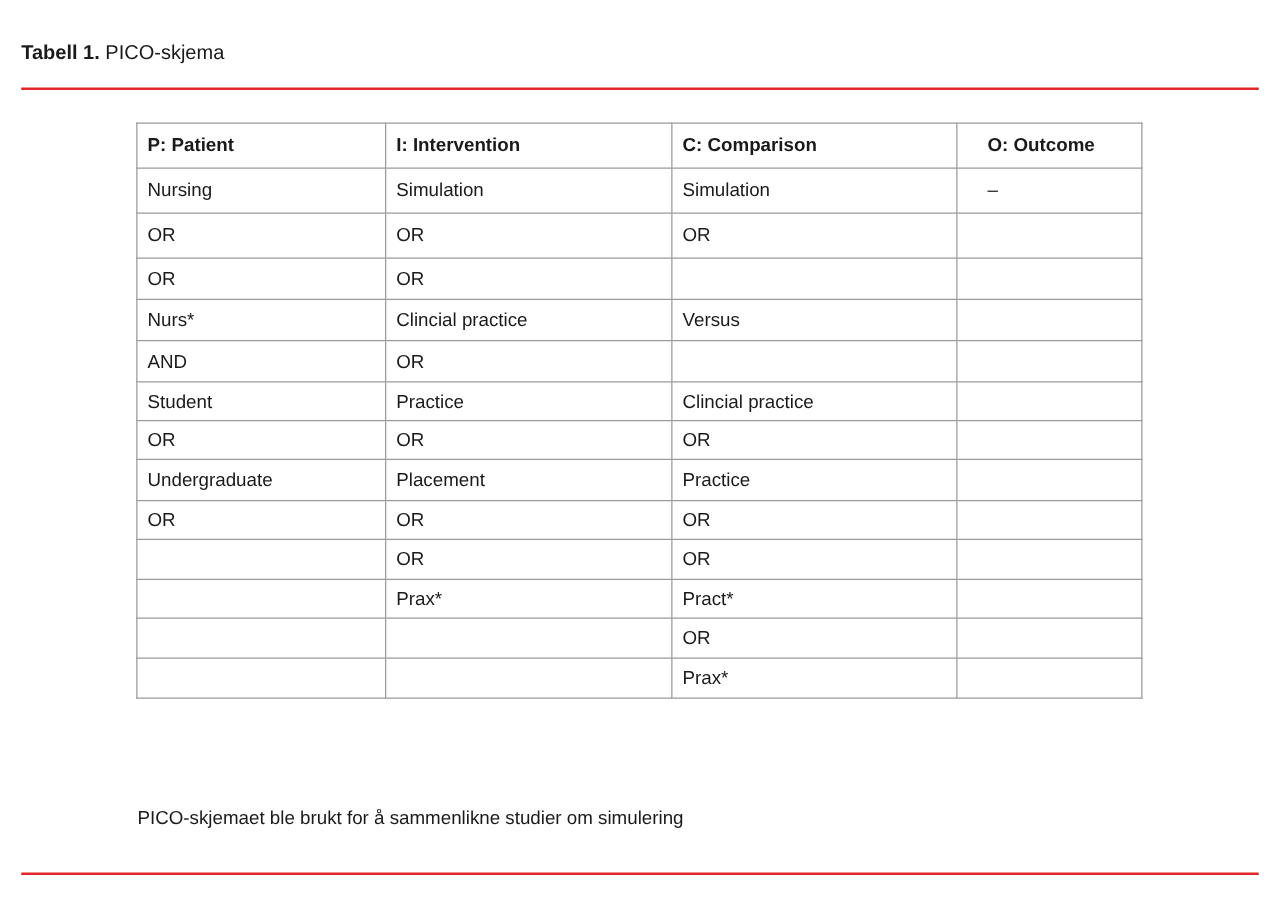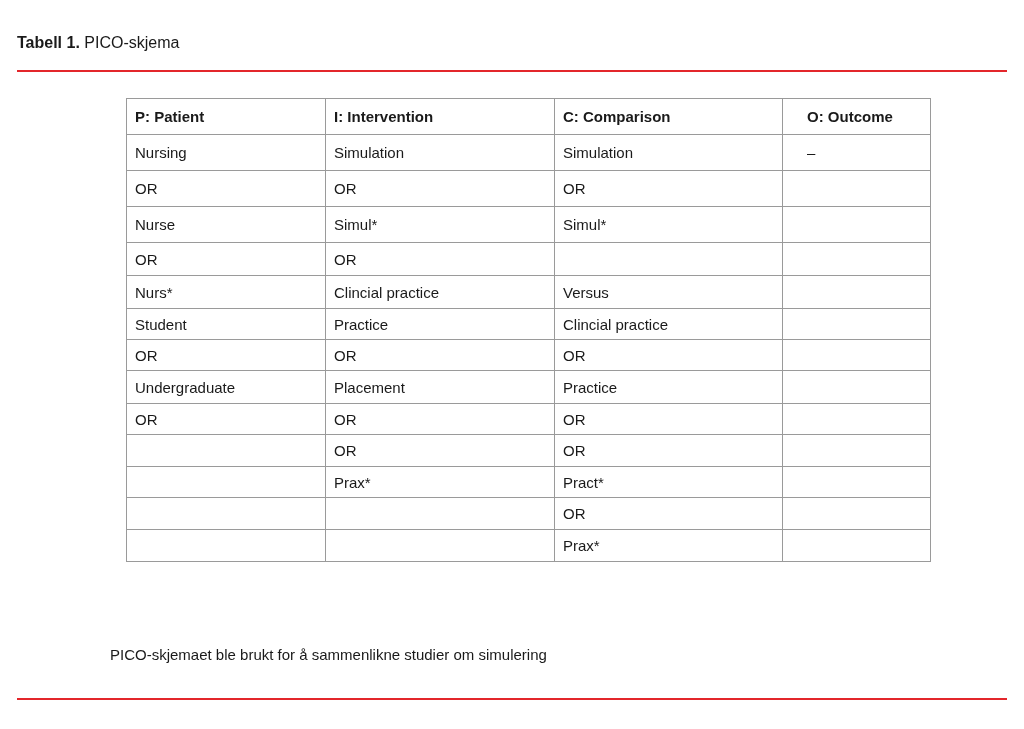--- a/index.html
+++ b/index.html
@@ -3,21 +3,21 @@
 <meta charset="utf-8">
 <style>
   html, body { margin:0; padding:0; background:#ffffff; }
   body { width:1024px; height:729px; position:relative; overflow:hidden;
          font-family:"Liberation Sans", "DejaVu Sans", sans-serif; color:#1a1a1a; }
   .title { position:absolute; left:17px; top:30px; font-size:16px; line-height:26px; }
   .title b { font-weight:700; }
   .rule { position:absolute; left:17px; width:990px; height:2px; background:#e3262b; }
   .rule.top { top:70px; }
   .rule.bottom { top:698px; }
-  table { position:absolute; left:126px; top:98px; width:804px; border-collapse:collapse; table-layout:fixed; }
+  table { position:absolute; left:109px; top:98px; width:804px; border-collapse:collapse; table-layout:fixed; }
   td, th { border:1px solid #9a9a9a; padding:0 8px; font-size:15px; text-align:left; vertical-align:middle; font-weight:400; }
   th { font-weight:700; }
   col.c1 { width:199px; } col.c2 { width:229px; } col.c3 { width:228px; } col.c4 { width:148px; }
   td.pad, th.pad { }
   td.pad4, th.pad4 { padding-left:24px; }
   .caption { position:absolute; left:110px; top:645px; font-size:15px; line-height:20px; width:600px; }
 </style>
 </head>
 <body>
 
@@ -48,36 +48,36 @@
         <td class="pad">Simulation</td>
         <td class="pad">Simulation</td>
         <td class="pad4">–</td>
       </tr>
       <tr style="height: 36px;">
         <td>OR</td>
         <td class="pad">OR</td>
         <td class="pad">OR</td>
         <td class="pad4"></td>
       </tr>
-      <tr style="height: 36px;">
-        <td>Nurse</td>
-        <td class="pad">Simul*</td>
-        <td class="pad">Simul*</td>
-        <td class="pad4"></td>
-      </tr>
       <tr style="height: 33px;">
         <td>OR</td>
         <td class="pad">OR</td>
         <td class="pad"></td>
         <td class="pad4"></td>
       </tr>
       <tr style="height: 33px;">
         <td>Nurs*</td>
         <td class="pad">Clincial practice</td>
         <td class="pad">Versus</td>
+        <td class="pad4"></td>
+      </tr>
+      <tr style="height: 33px;">
+        <td>AND</td>
+        <td class="pad">OR</td>
+        <td class="pad"></td>
         <td class="pad4"></td>
       </tr>
       <tr style="height: 31px;">
         <td>Student</td>
         <td class="pad">Practice</td>
         <td class="pad">Clincial practice</td>
         <td class="pad4"></td>
       </tr>
       <tr style="height: 31px;">
         <td>OR</td>

